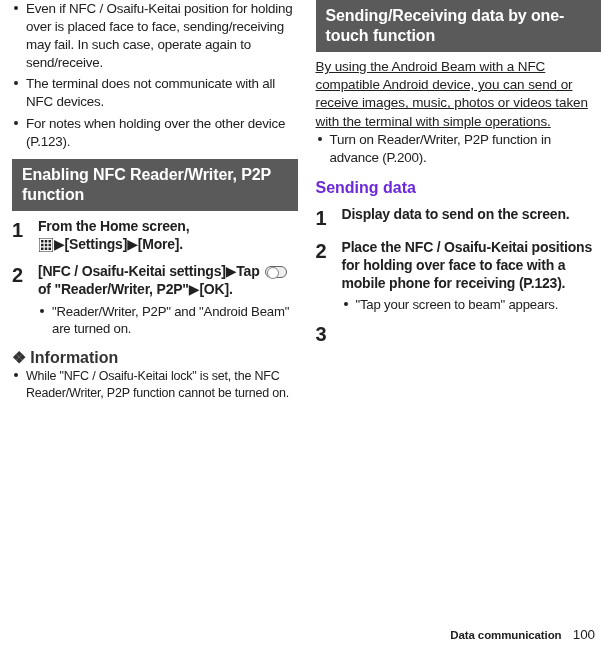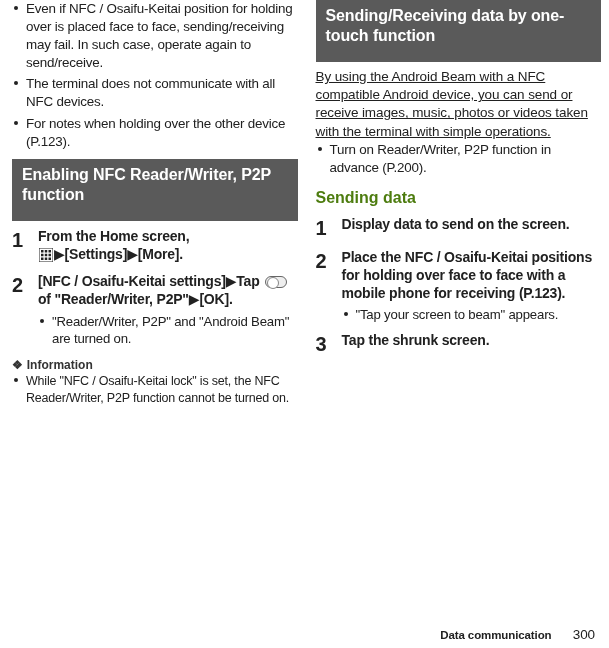--- a/index.html
+++ b/index.html
@@ -40,21 +40,21 @@
     width: 4px;
     height: 4px;
     background: #222;
     border-radius: 50%;
   }
   .section-header {
     background: #5a5a5a;
     color: #fff;
     font-weight: bold;
     font-size: 16px;
-    padding: 6px 10px 16px 10px;
+    padding: 6px 10px 6px 10px;
     line-height: 1.25;
     margin: 8px 0 6px 0;
     letter-spacing: -0.1px;
   }
   .step-list { list-style: none; margin-top: 6px; }
   .step {
     display: flex;
     align-items: flex-start;
     margin-bottom: 6px;
   }
@@ -75,51 +75,51 @@
   .step-sub {
     font-weight: normal;
     font-size: 13.2px;
     margin-top: 4px;
   }
   .step-sub ul.bullets > li { margin-bottom: 2px; }
   .info-heading {
     font-weight: bold;
     color: #333;
     margin-top: 8px;
-    font-size: 12px;
+    font-size: 16px;
   }
   .info-heading::before {
     content: "❖";
     margin-right: 4px;
   }
   .info-body {
     font-size: 12.5px;
     letter-spacing: -0.1px;
   }
   .info-body ul.bullets > li::before { top: 5px; }
   .sub-heading {
-    color: #4d7c0f;
+    color: #6d28d9;
     font-weight: bold;
     font-size: 16px;
     margin: 10px 0 6px 0;
   }
   .intro-text {
     font-size: 13.5px;
     letter-spacing: -0.1px;
     margin-bottom: 0;
     text-decoration: underline;
   }
   .footer {
     position: absolute;
     bottom: 4px;
     right: 14px;
     font-size: 12px;
     letter-spacing: -0.1px;
   }
-  .footer b { font-weight: bold; margin-right: 18px; font-size: 11.5px;}
+  .footer b { font-weight: bold; margin-right: 8px; font-size: 11.5px;}
   .page-num { font-size: 13.5px; }
   .inline-icon {
     display: inline-block;
     vertical-align: -3px;
     margin: 0 1px;
   }
   .u-arrow {
     font-weight: normal;
   }
   .toggle-icon {
@@ -221,22 +221,21 @@
           <span>Place the NFC / Osaifu-Keitai positions for holding over face to face with a mobile phone for receiving (P.123).</span>
           <div class="step-sub">
             <ul class="bullets">
               <li>"Tap your screen to beam" appears.</li>
             </ul>
           </div>
         </div>
       </div>
       <div class="step">
         <div class="step-num">3</div>
-        <div class="step-body">Tap the shrunk screen.</div>
       </div>
     </div>
   </div>
 </div>
 
 <div class="footer">
   <b>Data communication</b>
-  <span class="page-num">300</span>
+  <span class="page-num">100</span>
 </div>
 
 </body></html>

